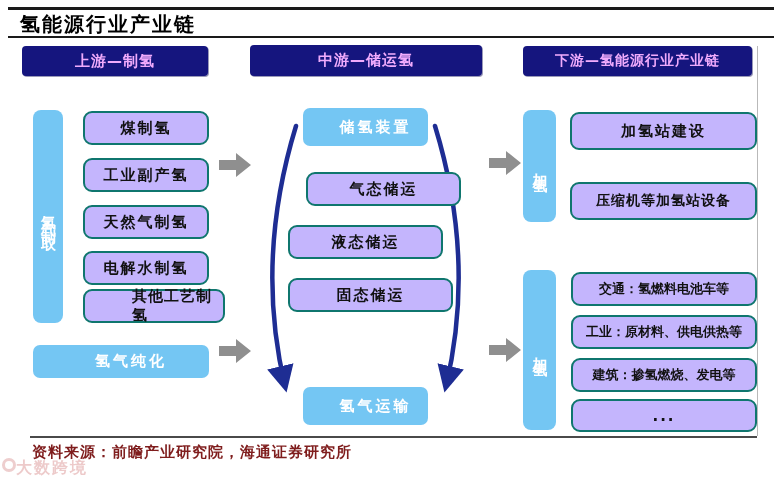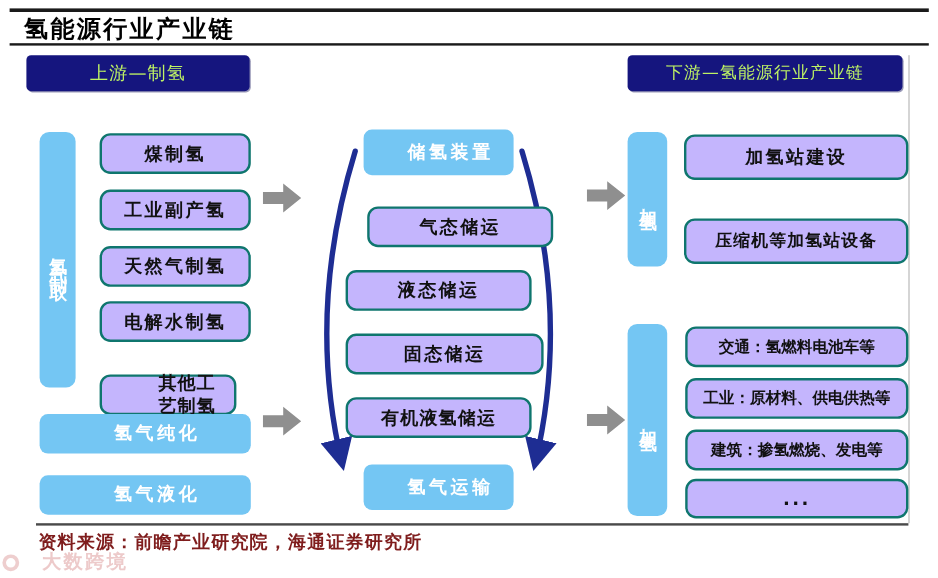--- a/index.html
+++ b/index.html
@@ -13,21 +13,21 @@
   }
   .abs { position: absolute; }
   .rule { background: #1a1a1a; }
   .page-title {
     font-size: 20px; font-weight: bold; color: #000;
     letter-spacing: 2px;
   }
   .hdr {
     background: #15157E;
     border-radius: 4px;
-    color: #bef264; font-weight: normal; font-size: 14px;
+    color: #f0abfc; font-weight: bold; font-size: 14px;
     display: flex; align-items: center; justify-content: center;
     letter-spacing: 1px;
     box-shadow: 1px 1px 0 #9a9ab8;
   }
   .whitebox {
     background: #c4b5fd;
     border: 2px solid #0f766e;
     border-radius: 9px;
     color: #111; font-size: 15px; font-weight: 600;
     display: flex; align-items: center; justify-content: center;
@@ -48,54 +48,54 @@
     display: flex; align-items: center; justify-content: center;
     writing-mode: vertical-rl; text-orientation: upright;
     letter-spacing: 7px;
   }
   .src-line {
     font-size: 15px; font-weight: bold; color: #7f1d1d; letter-spacing: 1px;
   }
   .watermark {
     font-size: 16px; font-weight: bold;
     color: rgba(222, 158, 158, 0.55);
-    display: flex; align-items: center; gap: 19px;
+    display: flex; align-items: flex-start; gap: 0;
     letter-spacing: 2px;
   }
   .wm-circle {
     width: 14px; height: 14px; border-radius: 50%;
     border: 3px solid rgba(222,158,158,0.5);
     display: inline-block;
   }
   .vline { background: #b9b9b9; }
 </style>
 </head>
 <body>
 
 <div class="canvas">
 
   <div class="abs rule" style="left:8px; top:7px; width:766px; height:3px;"></div>
   <div class="abs page-title" style="left:20px; top:11px;">氢能源行业产业链</div>
   <div class="abs rule" style="left:8px; top:36px; width:766px; height:2px;"></div>
 
   <div class="abs hdr" style="left:22px; top:46px; width:186px; height:30px; font-size:15px;">上游—制氢</div>
+  <div class="abs hdr" style="left:250px; top:45px; width:232px; height:31px; font-size:15px;">中游—储运氢</div>
   <div class="abs hdr" style="left:523px; top:46px; width:229px; height:30px;">下游—氢能源行业产业链</div>
 
   <div class="abs vline" style="left:757px; top:46px; width:1px; height:390px;"></div>
 
   <div class="abs vbar" style="left:33px; top:110px; width:30px; height:213px;">氢气制取</div>
 
   <div class="abs whitebox" style="left:83px; top:111px; width:126px; height:34px;">煤制氢</div>
   <div class="abs whitebox" style="left:83px; top:158px; width:126px; height:34px;">工业副产氢</div>
   <div class="abs whitebox" style="left:83px; top:205px; width:126px; height:34px;">天然气制氢</div>
   <div class="abs whitebox" style="left:83px; top:251px; width:126px; height:34px;">电解水制氢</div>
-  <div class="abs whitebox" style="left:83px; top:312px; width:114px; height:34px; letter-spacing:1px;padding-left:47px;">其他工艺制氢</div>
+  <div class="abs whitebox" style="left:83px; top:289px; width:142px; height:34px; letter-spacing:1px;padding-left:47px;">其他工艺制氢</div>
 
   <div class="abs bluebox" style="left:33px; top:345px; width:176px; height:33px;">氢气纯化</div>
-  <div class="abs bluebox" style="left:33px; top:396px; width:176px; height:33px;">氢气液化</div>
 
   <svg class="abs" style="left:219px; top:152px;" width="32" height="26" viewBox="0 0 32 26">
     <polygon points="0,8 17,8 17,1 32,13 17,25 17,18 0,18" fill="#8F8F8F"></polygon>
   </svg>
   <svg class="abs" style="left:219px; top:338px;" width="32" height="26" viewBox="0 0 32 26">
     <polygon points="0,8 17,8 17,1 32,13 17,25 17,18 0,18" fill="#8F8F8F"></polygon>
   </svg>
   <svg class="abs" style="left:489px; top:150px;" width="32" height="26" viewBox="0 0 32 26">
     <polygon points="0,8 17,8 17,1 32,13 17,25 17,18 0,18" fill="#8F8F8F"></polygon>
   </svg>
@@ -111,21 +111,20 @@
     </defs>
     <path d="M 46 26 Q 5 160 35 286" fill="none" stroke="#1E2D93" stroke-width="4.5" stroke-linecap="round" marker-end="url(#ah)"></path>
     <path d="M 185 26 Q 226 160 196 286" fill="none" stroke="#1E2D93" stroke-width="4.5" stroke-linecap="round" marker-end="url(#ah)"></path>
   </svg>
 
   <div class="abs bluebox" style="left:303px; top:108px; width:125px; height:38px;">储氢装置</div>
 
   <div class="abs whitebox" style="left:288px; top:172px; width:155px; height:34px;margin-left:18px;">气态储运</div>
   <div class="abs whitebox" style="left:288px; top:225px; width:155px; height:34px;">液态储运</div>
   <div class="abs whitebox" style="left:288px; top:278px; width:165px; height:34px;">固态储运</div>
-  <div class="abs whitebox" style="left:288px; top:331px; width:155px; height:34px; letter-spacing:1px;">有机液氢储运</div>
 
   <div class="abs bluebox" style="left:303px; top:387px; width:125px; height:38px;">氢气运输</div>
 
   <div class="abs vbar" style="left:523px; top:110px; width:33px; height:112px; letter-spacing:5px;">加氢</div>
   <div class="abs whitebox" style="left:570px; top:112px; width:187px; height:38px;">加氢站建设</div>
   <div class="abs whitebox" style="left:570px; top:182px; width:187px; height:38px; font-size:14px; letter-spacing:1px;">压缩机等加氢站设备</div>
 
   <div class="abs vbar" style="left:523px; top:270px; width:33px; height:160px; letter-spacing:5px;">加氢</div>
   <div class="abs whitebox" style="left:571px; top:272px; width:186px; height:34px; font-size:13px; letter-spacing:0;">交通：氢燃料电池车等</div>
   <div class="abs whitebox" style="left:571px; top:315px; width:186px; height:34px; font-size:13px; letter-spacing:0;">工业：原材料、供电供热等</div>

